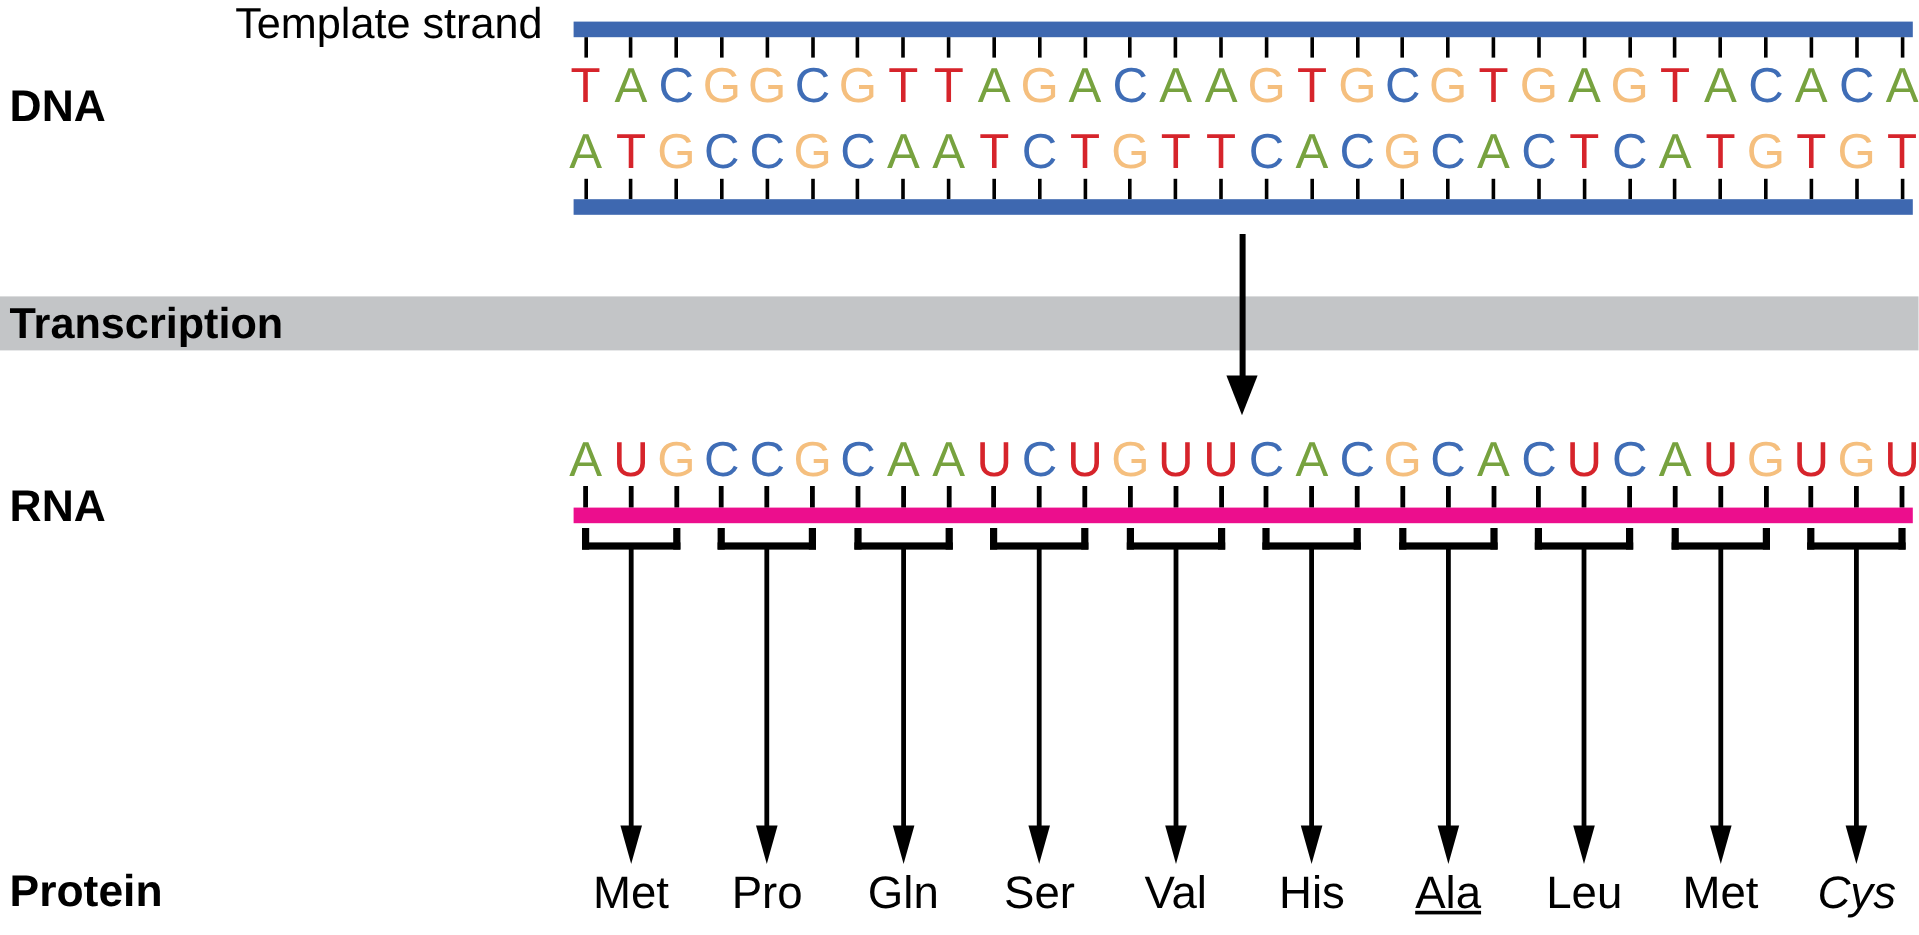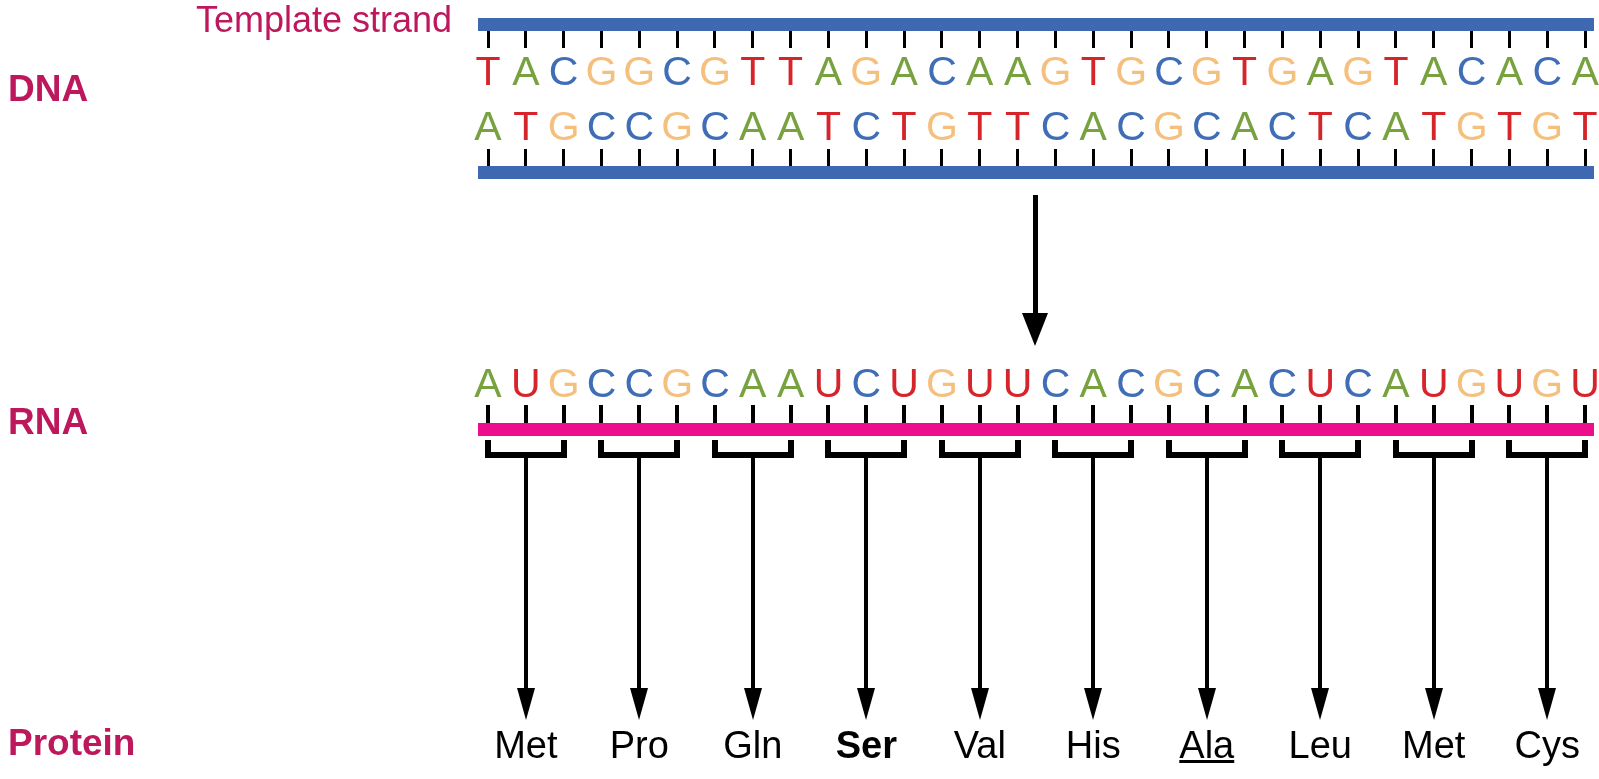--- a/index.html
+++ b/index.html
@@ -10,21 +10,21 @@
   }
   .canvas {
     position: relative;
     width: 1599px;
     height: 779px;
     background: #ffffff;
     overflow: hidden;
   }
   .label {
     position: absolute;
-    color: #be185d;
+    color: #000000;
     white-space: nowrap;
     line-height: 1;
   }
   .template-label {
     left: 196px;
     top: 2px;
     font-size: 36px;
     font-weight: 400;
   }
   .side-label {
@@ -247,20 +247,23 @@
       <div class="tick" style="left: 1356.59px; top: 149px; width: 3px; height: 17px;"></div>
       <div class="tick" style="left: 1394.42px; top: 149px; width: 3px; height: 17px;"></div>
       <div class="tick" style="left: 1432.25px; top: 149px; width: 3px; height: 17px;"></div>
       <div class="tick" style="left: 1470.08px; top: 149px; width: 3px; height: 17px;"></div>
       <div class="tick" style="left: 1507.91px; top: 149px; width: 3px; height: 17px;"></div>
       <div class="tick" style="left: 1545.74px; top: 149px; width: 3px; height: 17px;"></div>
       <div class="tick" style="left: 1583.57px; top: 149px; width: 3px; height: 17px;"></div>
     </div>
   <div class="bar dna-bottom" style="background: rgb(62, 104, 176);"></div>
 
+  <div class="band transcription" style="background: rgb(195, 197, 199);">
+    <span class="band-label">Transcription</span>
+  </div>
   <div class="arrow-line" style="left:1033px; top:195px; width:5px; height:122px;"></div>
   <div class="arrow-head transcription" style="left:1022px; top:313px;"></div>
 
   <div class="label side-label rna">RNA</div>
   <div id="rna-row">
       <span class="nt" style="left: 488px; top: 363px; color: rgb(119, 162, 63);">A</span>
       <span class="nt" style="left: 525.83px; top: 363px; color: rgb(214, 36, 43);">U</span>
       <span class="nt" style="left: 563.66px; top: 363px; color: rgb(245, 191, 126);">G</span>
       <span class="nt" style="left: 601.49px; top: 363px; color: rgb(63, 109, 182);">C</span>
       <span class="nt" style="left: 639.32px; top: 363px; color: rgb(63, 109, 182);">C</span>
@@ -377,22 +380,22 @@
       <div class="arrow-line" style="left: 1431.75px; top: 455px; width: 4px; height: 235px;"></div>
       <div class="arrow-head codon" style="left: 1424.75px; top: 688px;"></div>
       <div class="arrow-line" style="left: 1545.24px; top: 455px; width: 4px; height: 235px;"></div>
       <div class="arrow-head codon" style="left: 1538.24px; top: 688px;"></div>
     </div>
   <div class="label side-label protein">Protein</div>
   <div id="amino-acids">
       <span class="amino" style="left: 525.83px; top: 726px;">Met</span>
       <span class="amino" style="left: 639.32px; top: 726px;">Pro</span>
       <span class="amino" style="left: 752.81px; top: 726px;">Gln</span>
-      <span class="amino" style="left: 866.3px; top: 726px; font-weight: bold;">Ser</span>
+      <span class="amino" style="left: 866.3px; top: 726px;">Ser</span>
       <span class="amino" style="left: 979.79px; top: 726px;">Val</span>
       <span class="amino" style="left: 1093.28px; top: 726px;">His</span>
       <span class="amino" style="left: 1206.77px; top: 726px; text-decoration: underline;">Ala</span>
       <span class="amino" style="left: 1320.26px; top: 726px;">Leu</span>
       <span class="amino" style="left: 1433.75px; top: 726px;">Met</span>
-      <span class="amino" style="left: 1547.24px; top: 726px;">Cys</span>
+      <span class="amino" style="left: 1547.24px; top: 726px; font-style: italic;">Cys</span>
     </div>
 
 </div>
 
 </body></html>

